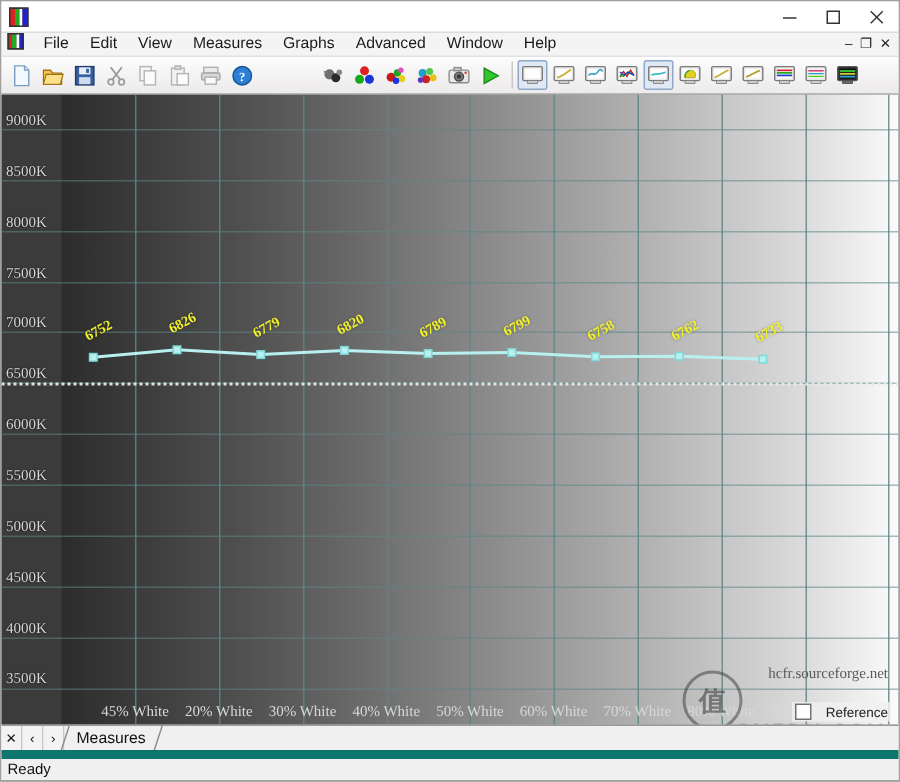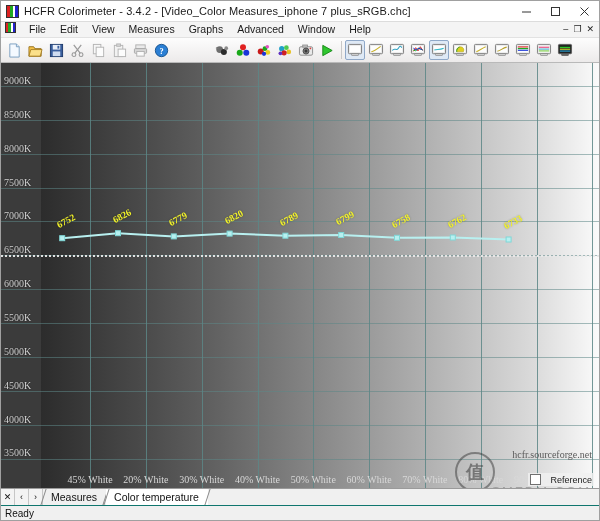--- a/index.html
+++ b/index.html
@@ -180,36 +180,35 @@
     content:"";position:absolute;right:0;top:0;bottom:0;width:7px;
     border-right:1px solid #8a8a8a;transform:skewX(-18deg);
   }
   .tab.active{font-weight:normal;background:#ffffff;}
   .tabfill{flex:1;border-bottom:0;}
 
   
   .statusbar{
     height:14px;min-height:14px;background:#f0f0f0;
     display:flex;align-items:center;padding-left:4px;
-    font-size:10px;color:#111;border-top:1px solid #0f766e;
+    font-size:10px;color:#111;border-top:6px solid #0f766e;
   }
 </style>
 </head>
 <body>
 
 <div class="app">
 
   <div class="titlebar">
     <span class="app-icon">
         <i></i>
         <i></i>
         <i></i>
         <i></i>
       </span>
-    <span class="title-text">HCFR Colorimeter - 3.4.2 - [Video_Color Measures_iphone 7 plus_sRGB.chc]</span>
     <div class="winbtns">
       <div class="winbtn">
         <svg width="11" height="11" viewBox="0 0 11 11">
             <line x1="1" y1="6" x2="10" y2="6" stroke="#333" stroke-width="1"></line>
           </svg>
       </div>
       <div class="winbtn">
         <svg width="11" height="11" viewBox="0 0 11 11">
             <rect x="1.5" y="1.5" width="8" height="8" fill="none" stroke="#333" stroke-width="1"></rect>
           </svg>
@@ -539,20 +538,19 @@
       <span>Reference</span>
     </div>
     <div class="wm-smzdm" style="right:8px;bottom:-11px;">SMZDM.COM</div>
   </div>
 
   <div class="tabbar">
     <div class="navb">✕</div>
     <div class="navb">‹</div>
     <div class="navb">›</div>
     <div class="tab">Measures</div>
-    <div class="tab active">Color temperature</div>
     <div class="tabfill"></div>
   </div>
 
   <div class="statusbar">
     <span>Ready</span>
   </div>
 </div>
 
 </body></html>

